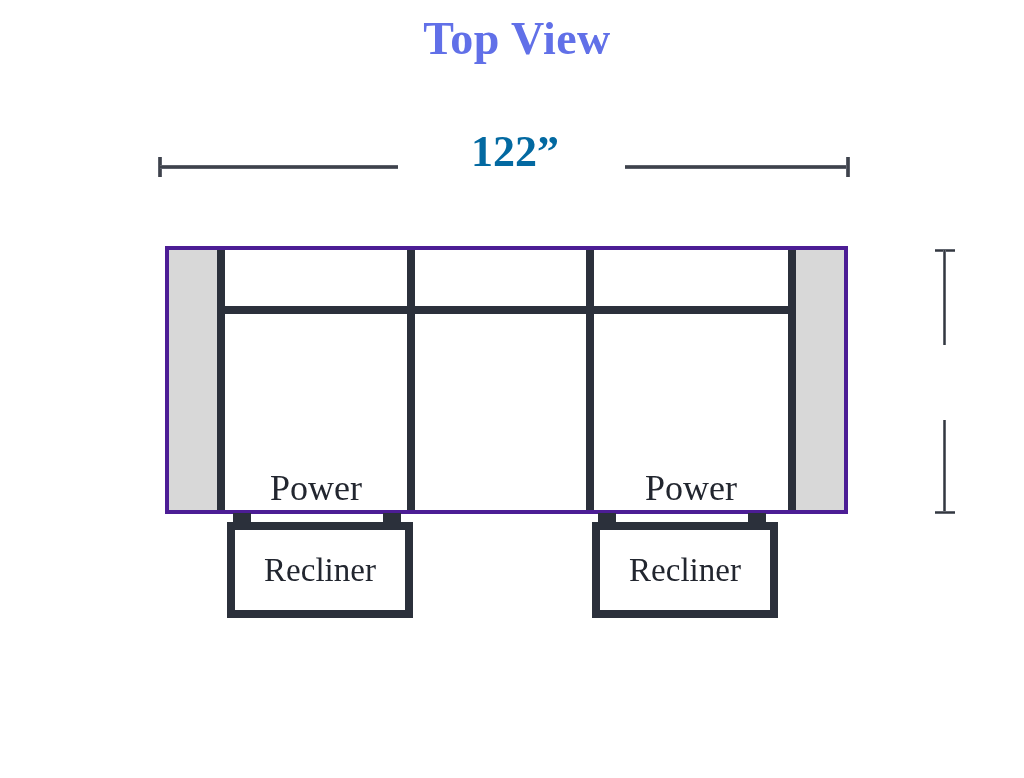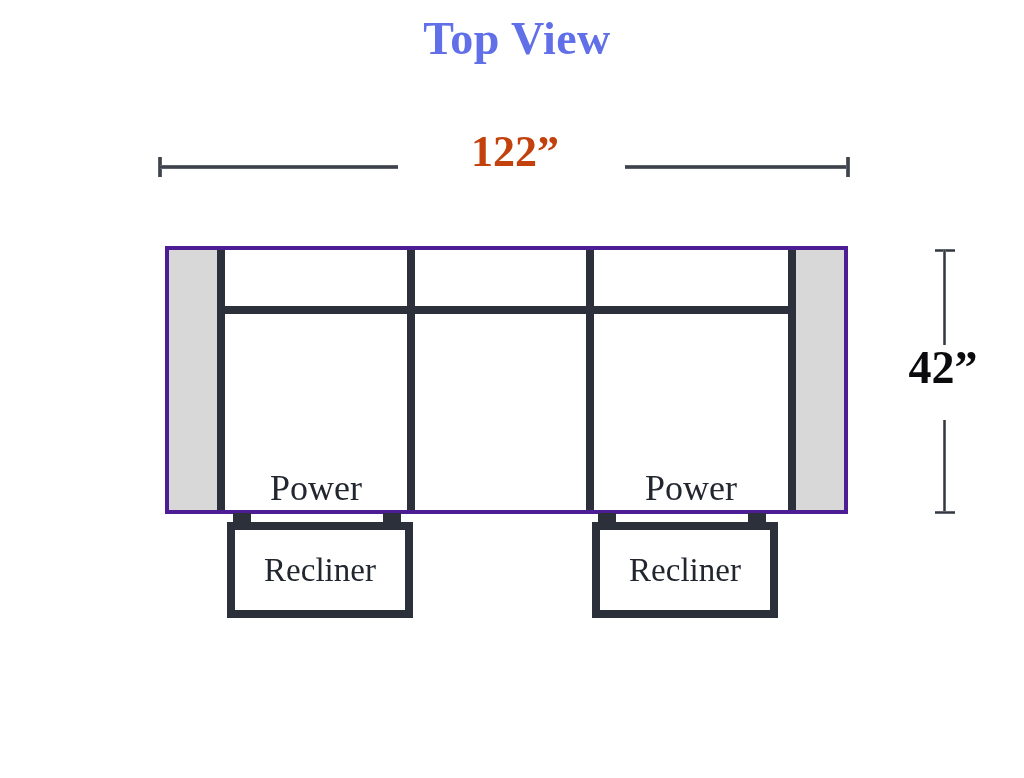--- a/index.html
+++ b/index.html
@@ -60,21 +60,21 @@
 
   .dim-label-h {
     position: absolute;
     left: 430px;
     top: 130px;
     width: 160px;
     text-align: center;
     font-family: "Liberation Serif", "DejaVu Serif", serif;
     font-weight: bold;
     font-size: 44px;
-    color: #c2410c;
+    color: #0369a1;
     line-height: 1.0;
     user-select: none;
   }
 
   
   .dim-v-line {
     position: absolute;
     width: 3px;
     left: 938px;
     background: linear-gradient(to right, #7a7e88 0%, #34383f 50%, #7a7e88 100%);
@@ -247,21 +247,20 @@
   <div class="title">Top View</div>
 
   <div class="dim-tick-v l"></div>
   <div class="dim-h-line left"></div>
   <div class="dim-label-h">122”</div>
   <div class="dim-h-line right"></div>
   <div class="dim-tick-v r"></div>
 
   <div class="dim-tick-h t"></div>
   <div class="dim-v-line top"></div>
-  <div class="dim-label-v">42”</div>
   <div class="dim-v-line bottom"></div>
   <div class="dim-tick-h b"></div>
 
   <div class="sofa-frame">
 
     <div class="armrest left"></div>
     <div class="armrest right"></div>
 
     <div class="seating">
       <div class="sep-v a"></div>

